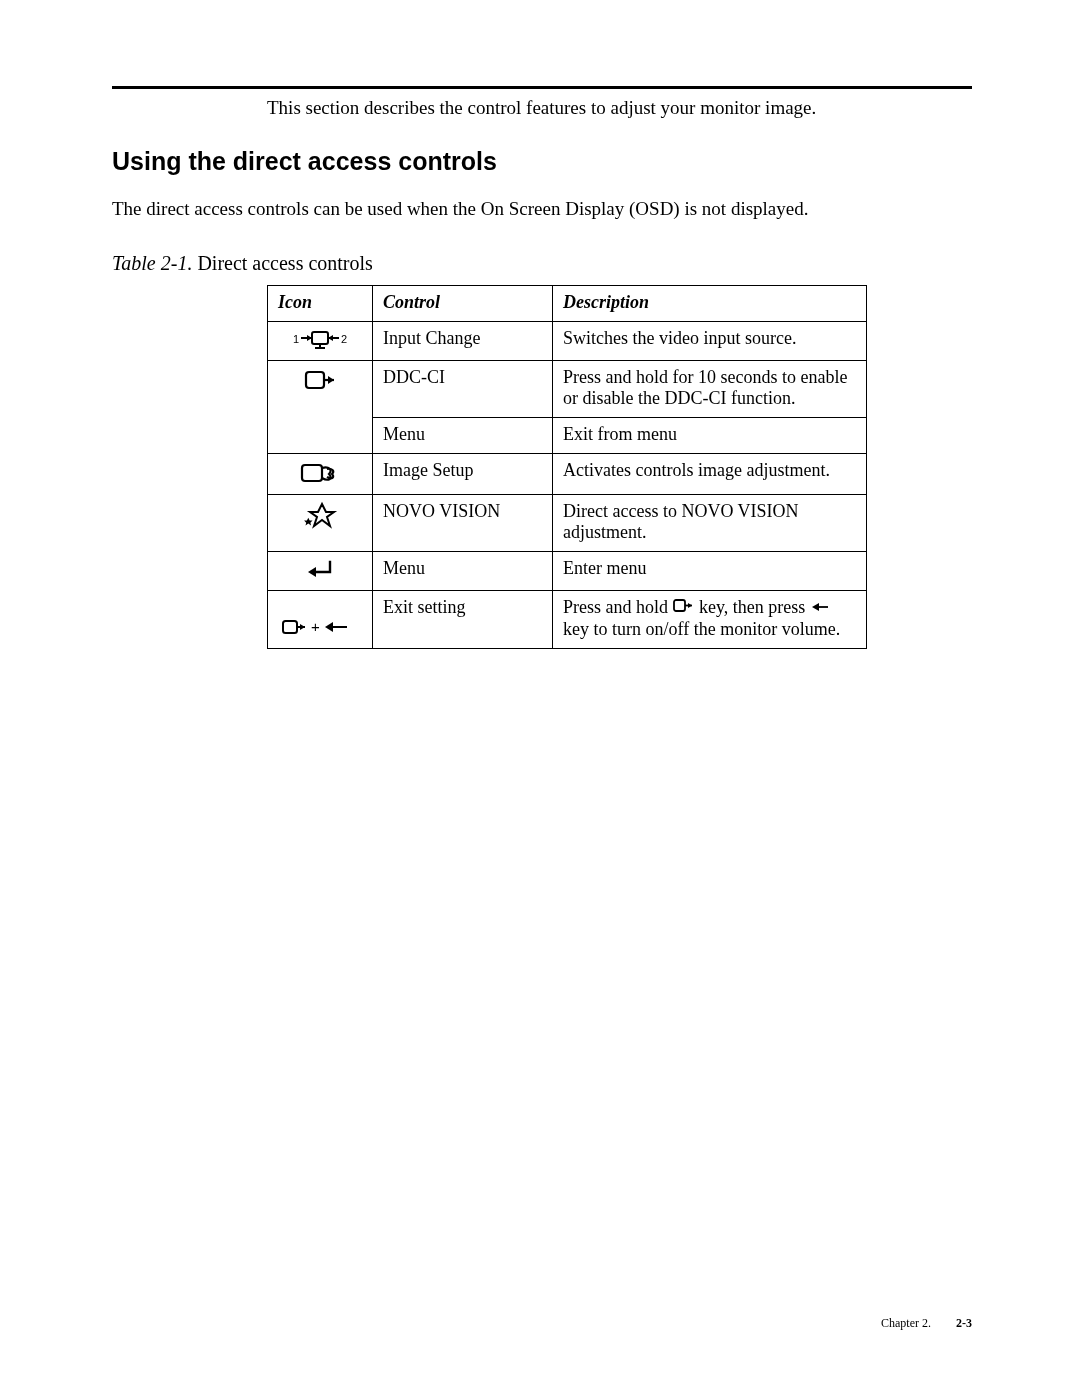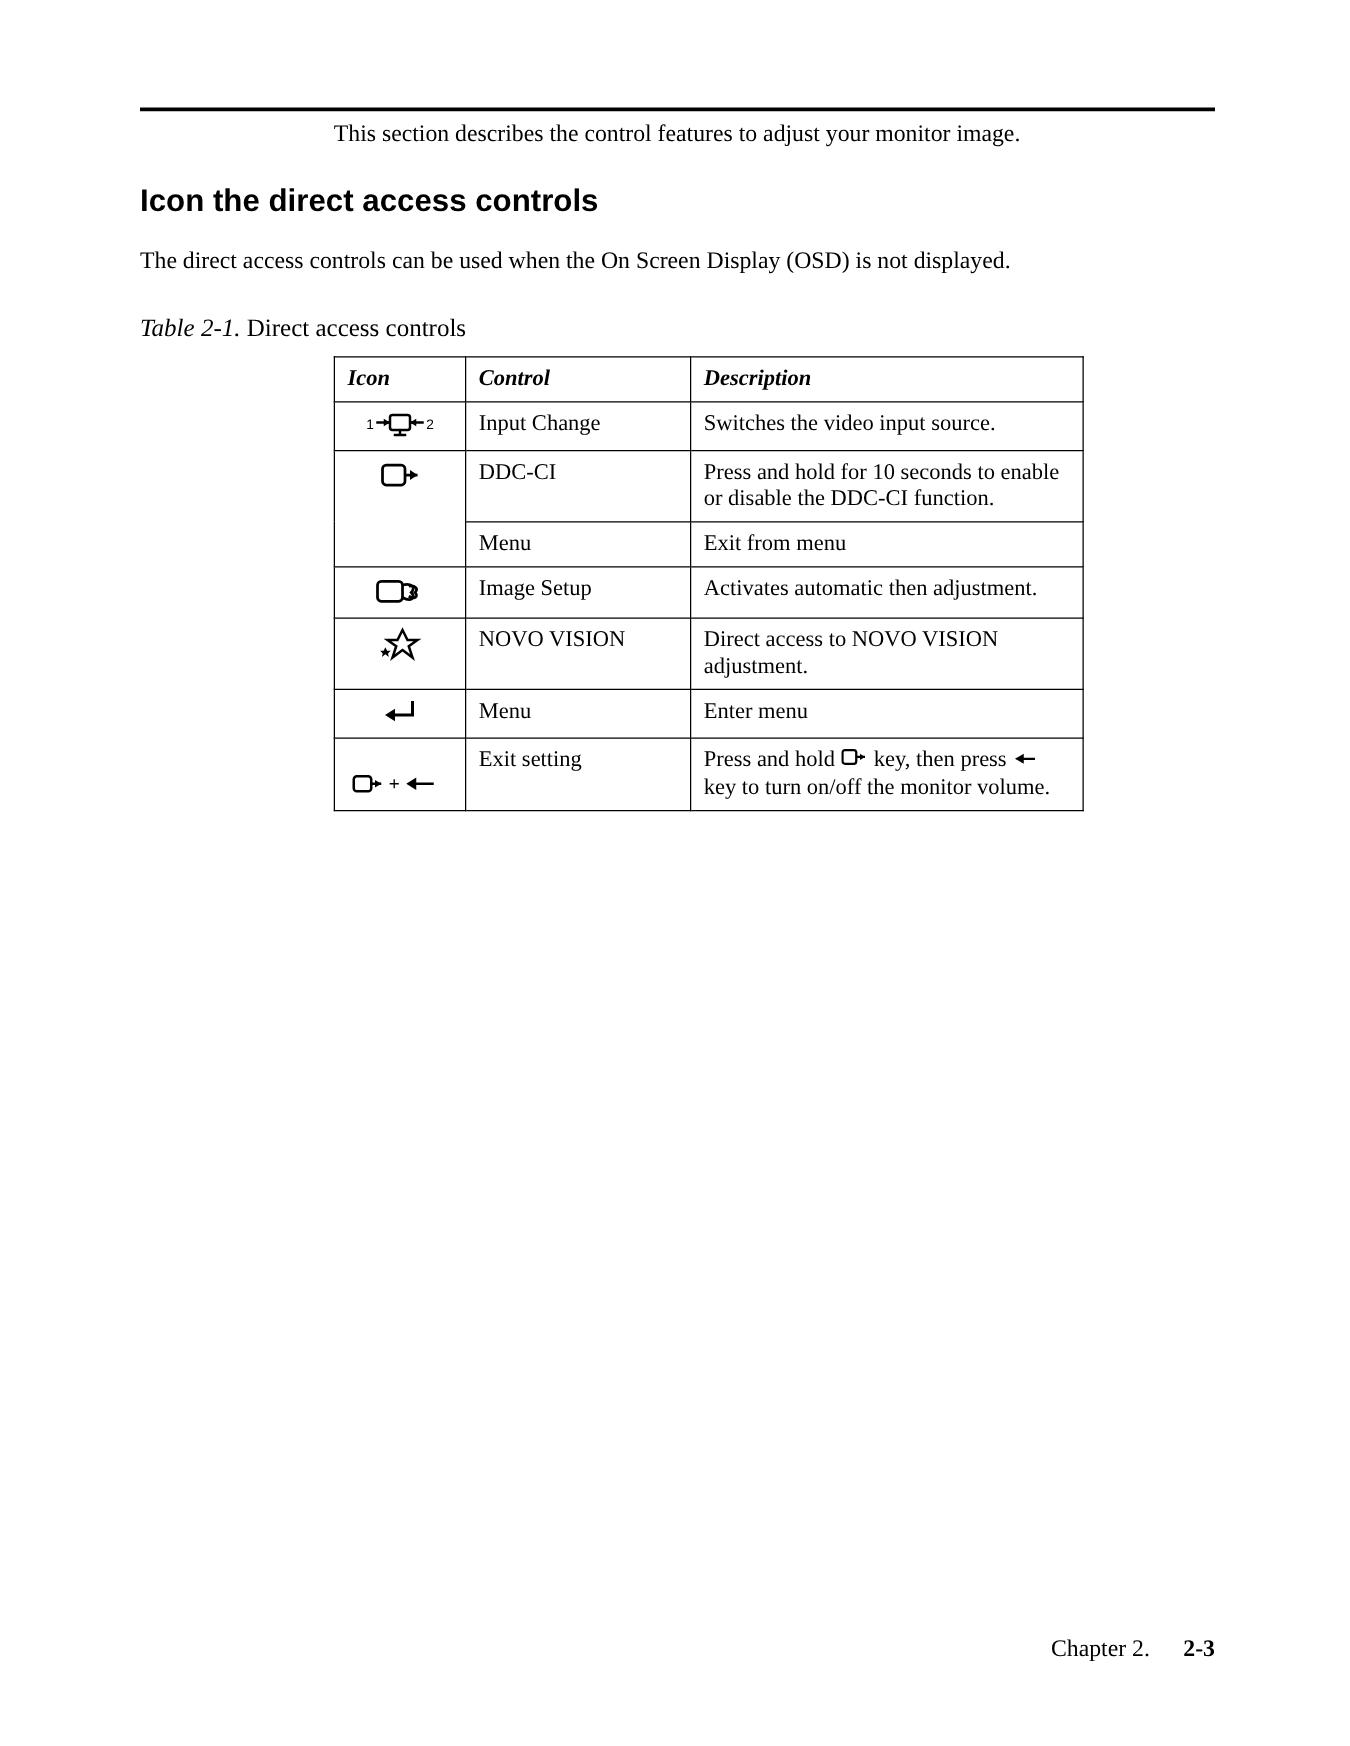--- a/index.html
+++ b/index.html
@@ -66,32 +66,32 @@
   table.controls col.c-icon { width: 105px; }
   table.controls col.c-ctrl { width: 180px; }
   table.controls col.c-desc { }
   td.icon-cell { text-align: center; vertical-align: middle; padding: 6px 4px; }
   td.icon-cell svg { display:block; margin:0 auto; }
   .inline-icon { display:inline-block; vertical-align:middle; }
   .footer {
     position: absolute;
     right: 108px;
     bottom: 66px;
-    font-size: 19px;
+    font-size: 12px;
   }
   .footer .pagenum { font-weight: 700; margin-left: 22px; }
 </style>
 </head>
 <body>
 
 <div class="page">
   <hr class="rule">
   <p class="intro indent">This section describes the control features to adjust your monitor image.</p>
 
-  <h2 class="subsection">Icon the direct access controls</h2>
+  <h2 class="subsection">Using the direct access controls</h2>
   <p class="body-text indent">The direct access controls can be used when the On Screen Display (OSD) is not displayed.</p>
 
   <p class="caption indent">
     <span class="tbl-label">Table 2-1.</span>
     <span>Direct access controls</span>
   </p>
 
   <table class="controls indent">
     <colgroup>
       <col class="c-icon">
@@ -153,21 +153,21 @@
         <td class="icon-cell">
           <svg width="42" height="26" viewBox="0 0 42 26">
             <g fill="none" stroke="#000" stroke-width="2.2">
               <rect x="3" y="5" width="20" height="16" rx="3"></rect>
               <path d="M23 8 C30 6, 34 10, 30 14 C34 18, 30 22, 23 18"></path>
               <path d="M28 9 C33 8, 36 11, 33 14 C36 17, 33 20, 28 17"></path>
             </g>
           </svg>
         </td>
         <td>Image Setup</td>
-        <td>Activates automatic then adjustment.</td>
+        <td>Activates controls image adjustment.</td>
       </tr>
 
       <tr>
         <td class="icon-cell">
           <svg width="36" height="30" viewBox="0 0 36 30">
             <g fill="none" stroke="#000" stroke-width="2">
               <polygon points="20,3 24,11 32,11 25,16 28,25 20,19 12,25 15,16 8,11 16,11"></polygon>
             </g>
             <g fill="#000">
               <polygon points="6,18 8,22 12,22 9,25 10,29 6,26 2,29 3,25 0,22 4,22" transform="scale(0.7) translate(3,6)"></polygon>

